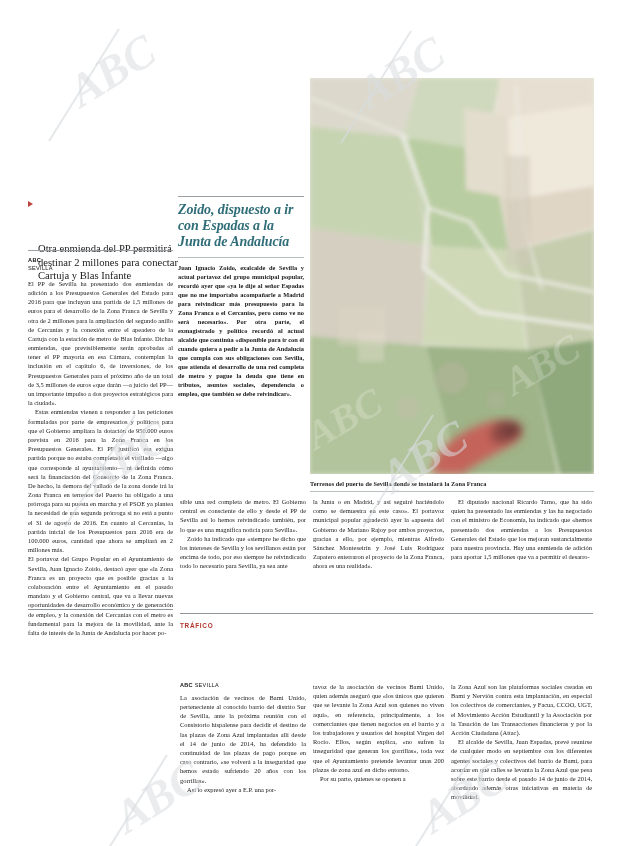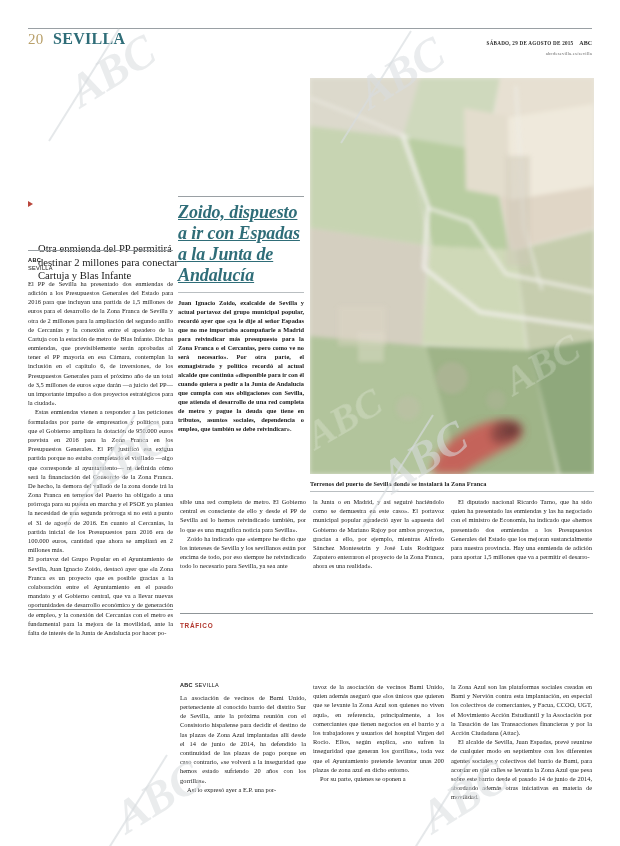--- a/index.html
+++ b/index.html
@@ -158,25 +158,24 @@
   .sidebox .rule {
     height: 1px;
     background: #9aa0a4;
     margin-bottom: 5px;
   }
   .sidebox h3 {
     margin: 0 0 6px 0;
     font-family: "Liberation Serif", serif;
     font-style: italic;
     font-weight: bold;
-    font-size: 18px;
+    font-size: 14px;
     line-height: 1.16;
     color: #2f6d78;
     letter-spacing: -.1px;
-    text-decoration: underline;
   }
   .sidebox .rule2 {
     height: 1px;
     background: #b9bec1;
     margin: 2px 0 5px 0;
   }
   .sidebox p {
     margin: 0;
     font-family: "Liberation Serif", serif;
     font-weight: bold;
@@ -319,29 +318,20 @@
 
   <div class="wm" style="left:378px; top:430px; font-size:46px; transform:rotate(-32deg);">ABC</div>
   <div class="wm-slash" style="left:332px; top:470px; width:132px; height:2px; transform:rotate(-58deg);"></div>
 
   <div class="wm" style="left:112px; top:770px; font-size:46px; transform:rotate(-32deg);">ABC</div>
   <div class="wm-slash" style="left:66px; top:810px; width:132px; height:2px; transform:rotate(-58deg);"></div>
 
   <div class="wm" style="left:418px; top:770px; font-size:46px; transform:rotate(-32deg);">ABC</div>
   <div class="wm-slash" style="left:372px; top:810px; width:132px; height:2px; transform:rotate(-58deg);"></div>
 
-  <div class="masthead">
-    <div class="rule-top"></div>
-    <div class="folio">20</div>
-    <div class="section-name">SEVILLA</div>
-    <div class="dateline">
-      <span class="d1">SÁBADO, 29 DE AGOSTO DE 2015</span><span class="brand">ABC</span>
-      <span class="d2">abcdesevilla.es/sevilla</span>
-    </div>
-  </div>
 
 
   <div class="lead-bullet">
     <span class="tri"></span>
     <span class="txt">Otra enmienda del PP permitirá destinar 2 millones para conectar Cartuja y Blas Infante</span>
   </div>
 
   <aside class="sidebox">
     <div class="rule"></div>
     <h3>Zoido, dispuesto a ir con Espadas a la Junta de Andalucía</h3>

